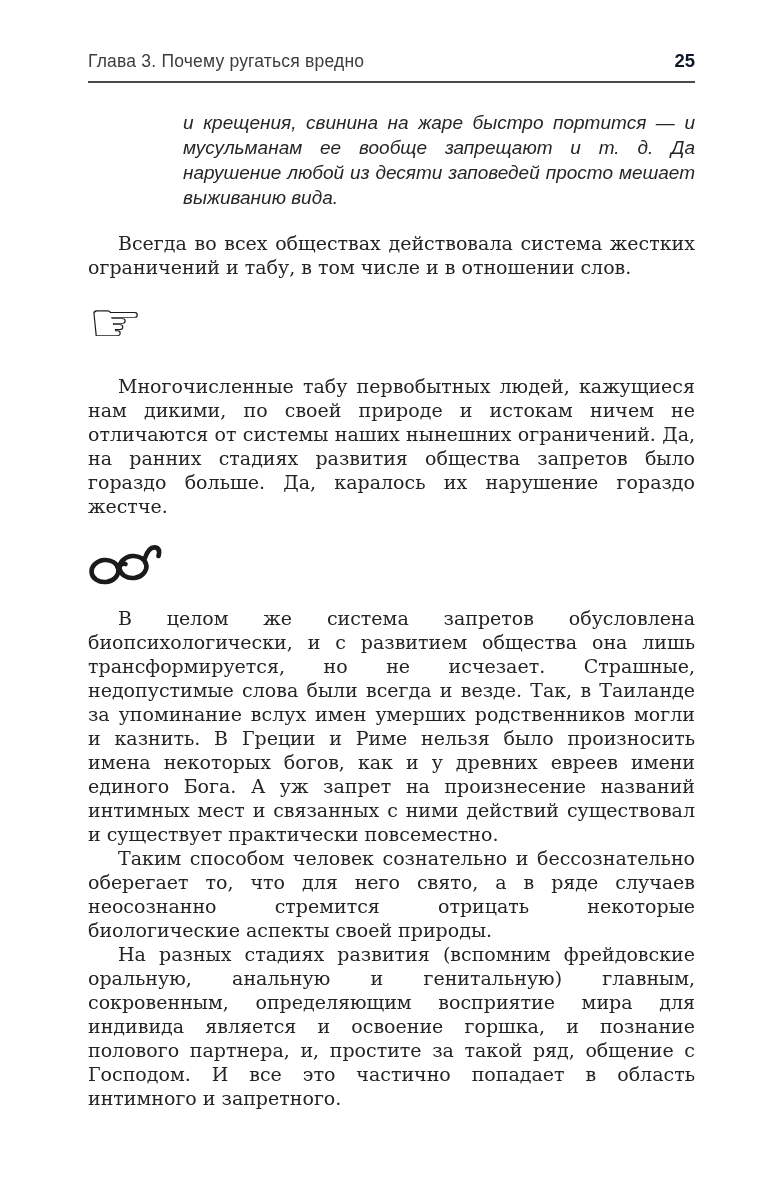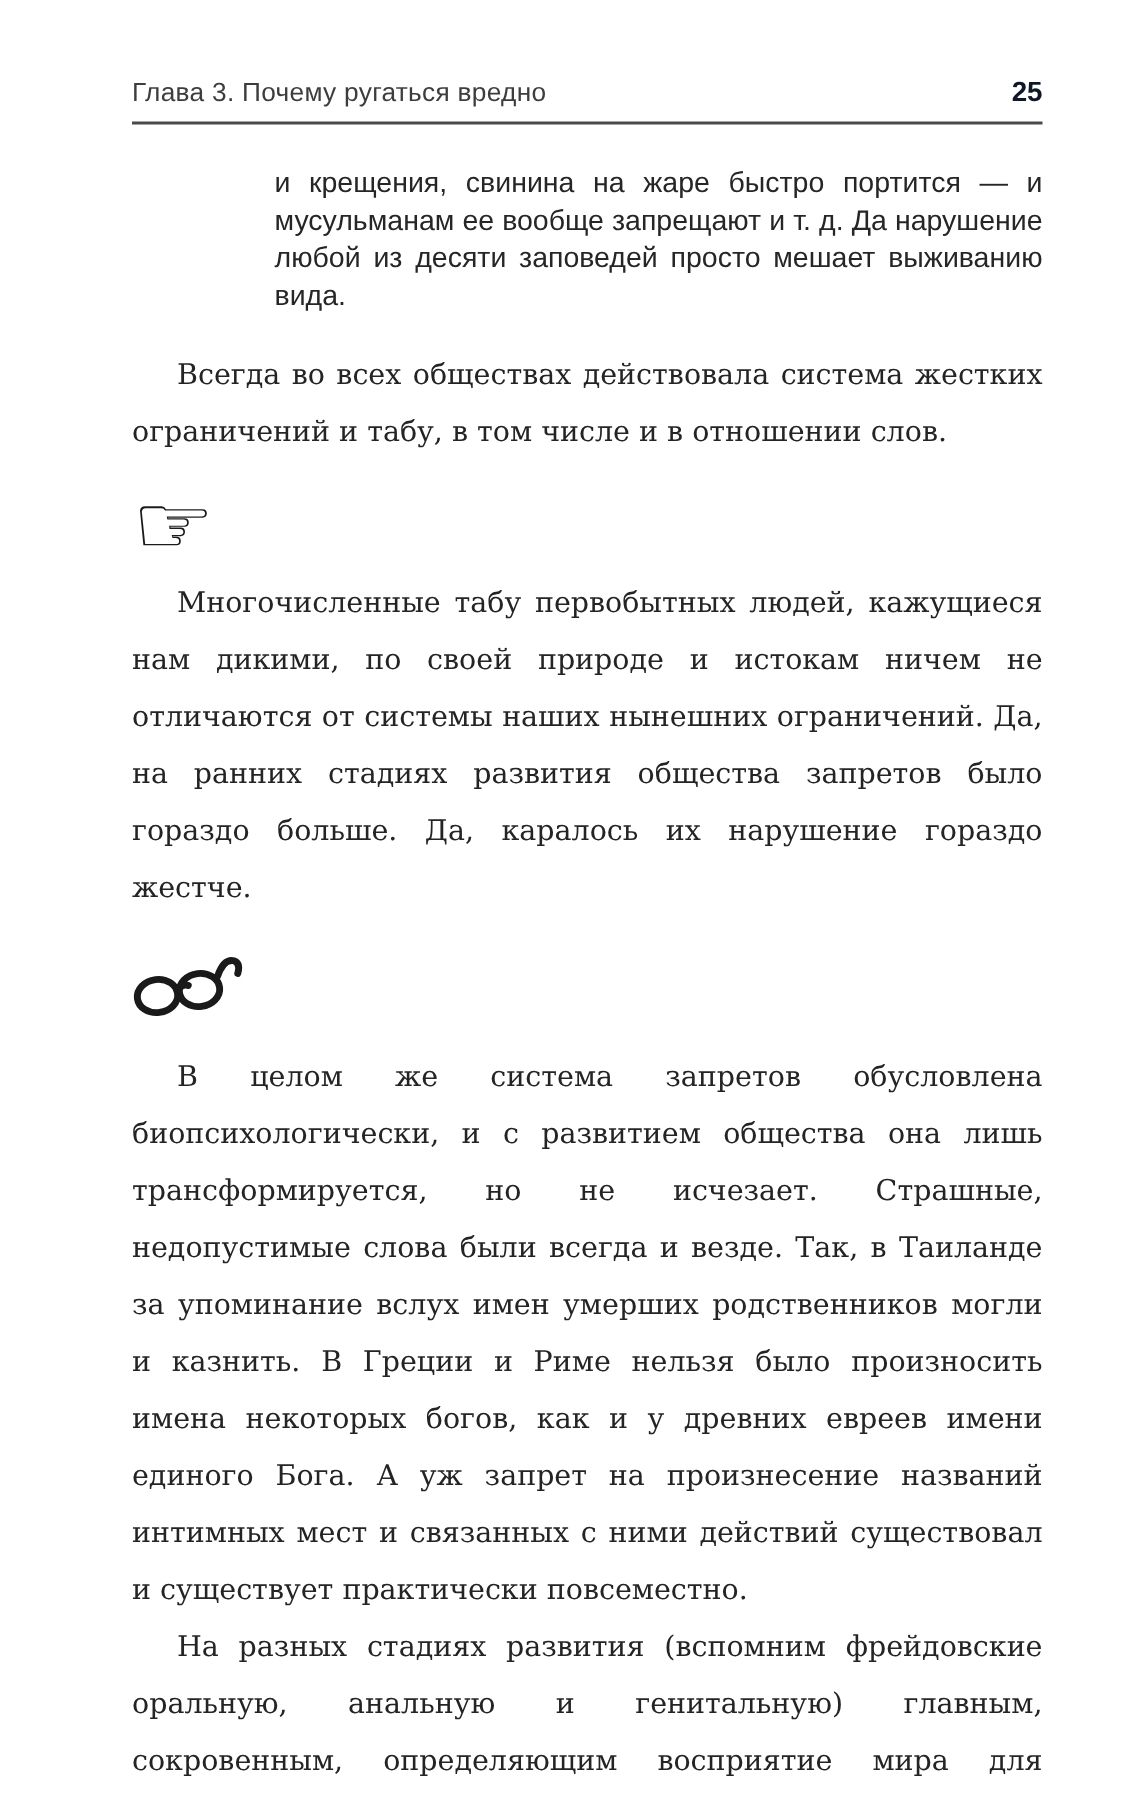--- a/index.html
+++ b/index.html
@@ -42,20 +42,21 @@
     font-family: "Liberation Sans", sans-serif;
     font-size: 19px;
     line-height: 25px;
     color: #262626;
     text-align: justify;
     hyphens: auto;
     margin: 0;
   }
   .continuation {
     margin: 27px 0 0 95px;
+    font-style: italic;
   }
   .note {
     display: flex;
     align-items: flex-start;
   }
   .note-hand { margin-top: 23px; }
   .note-glasses { margin-top: 25px; }
   .icon-cell {
     flex: 0 0 95px;
     width: 95px;
@@ -75,29 +76,29 @@
     margin-top: 0px;
   }
   .note-text {
     flex: 1;
   }
 
   
   .para {
     font-family: "DejaVu Serif", "Liberation Serif", serif;
     font-size: 19px;
-    line-height: 38px;
+    line-height: 24px;
     color: #242424;
     text-align: justify;
     text-indent: 30px;
     hyphens: auto;
     margin: 0;
   }
   .para-always  { margin-top: 21px; }
-  .para-taboos  { margin-top: 7px; }
+  .para-taboos  { margin-top: 26px; }
   .final-run    { margin-top: 15px; }
   .final-run .para { margin: 0; }
 </style>
 </head>
 <body>
 
 <div class="page">
 
   <header class="running-header">
     <span class="chapter">Глава 3. Почему ругаться вредно</span>
@@ -126,17 +127,18 @@
             <ellipse cx="45" cy="24" rx="13.5" ry="11" transform="rotate(-7 45 24)"></ellipse>
             <path d="M30 24 Q34 19.5 37.5 21"></path>
             <path d="M57 15 Q61 3 68 4.5 Q72.5 6 70.5 13"></path>
           </g>
         </svg>
       </div>
     </div>
 
     <div class="final-run">
       <p class="para">В целом же система запретов обусловлена биопсихологически, и с развитием общества она лишь трансформируется, но не исчезает. Страшные, недопустимые слова были всегда и везде. Так, в Таиланде за упоминание вслух имен умерших родственников могли и казнить. В Греции и Риме нельзя было произносить имена некоторых богов, как и у древних евреев имени единого Бога. А уж запрет на произнесение названий интимных мест и связанных с ними действий существовал и существует практически повсеместно.</p>
+      <p class="para">Таким способом человек сознательно и бессознательно оберегает то, что для него свято, а в ряде случаев неосознанно стремится отрицать некоторые биологические аспекты своей природы.</p>
       <p class="para">На разных стадиях развития (вспомним фрейдовские оральную, анальную и генитальную) главным, сокровенным, определяющим восприятие мира для индивида является и освоение горшка, и познание полового партнера, и, простите за такой ряд, общение с Господом. И все это частично попадает в область интимного и запретного.</p>
     </div>
 
   </main>
 </div>
 
 </body></html>

